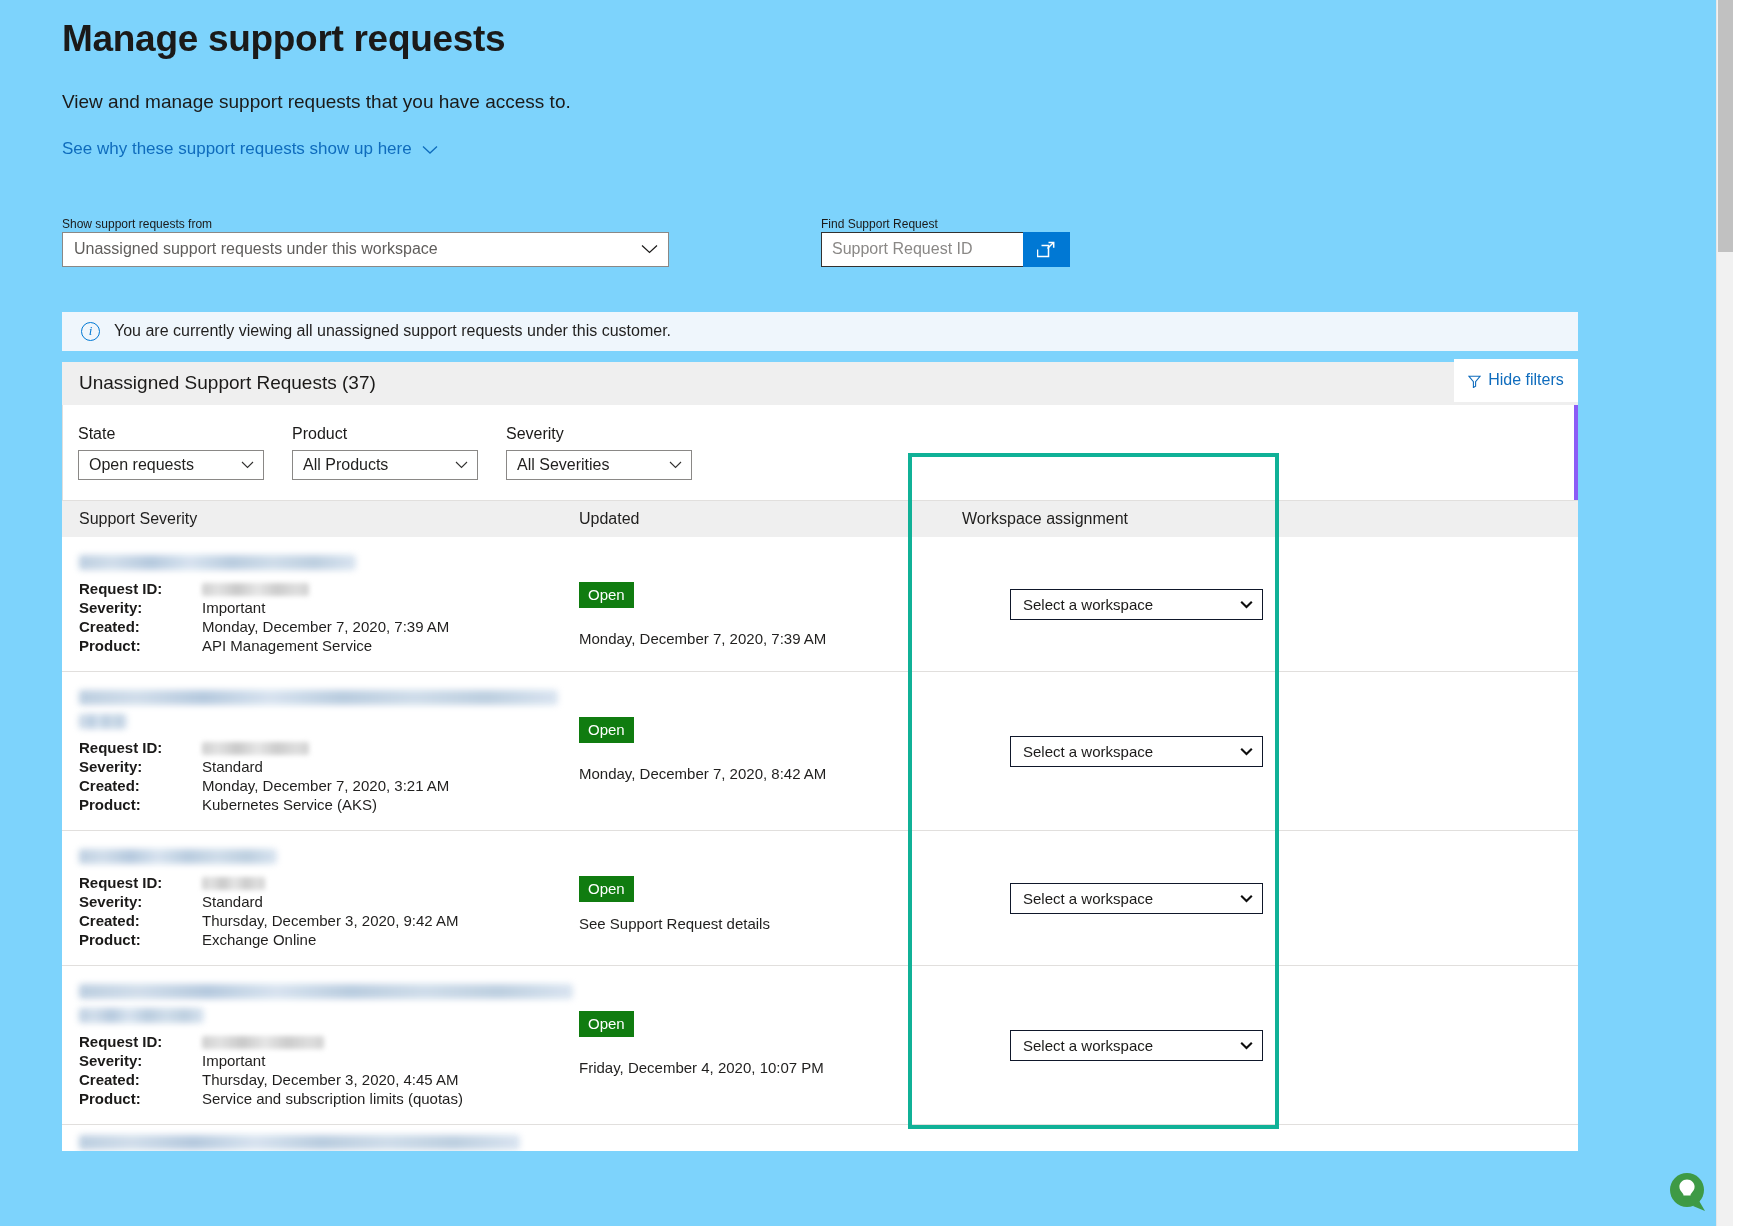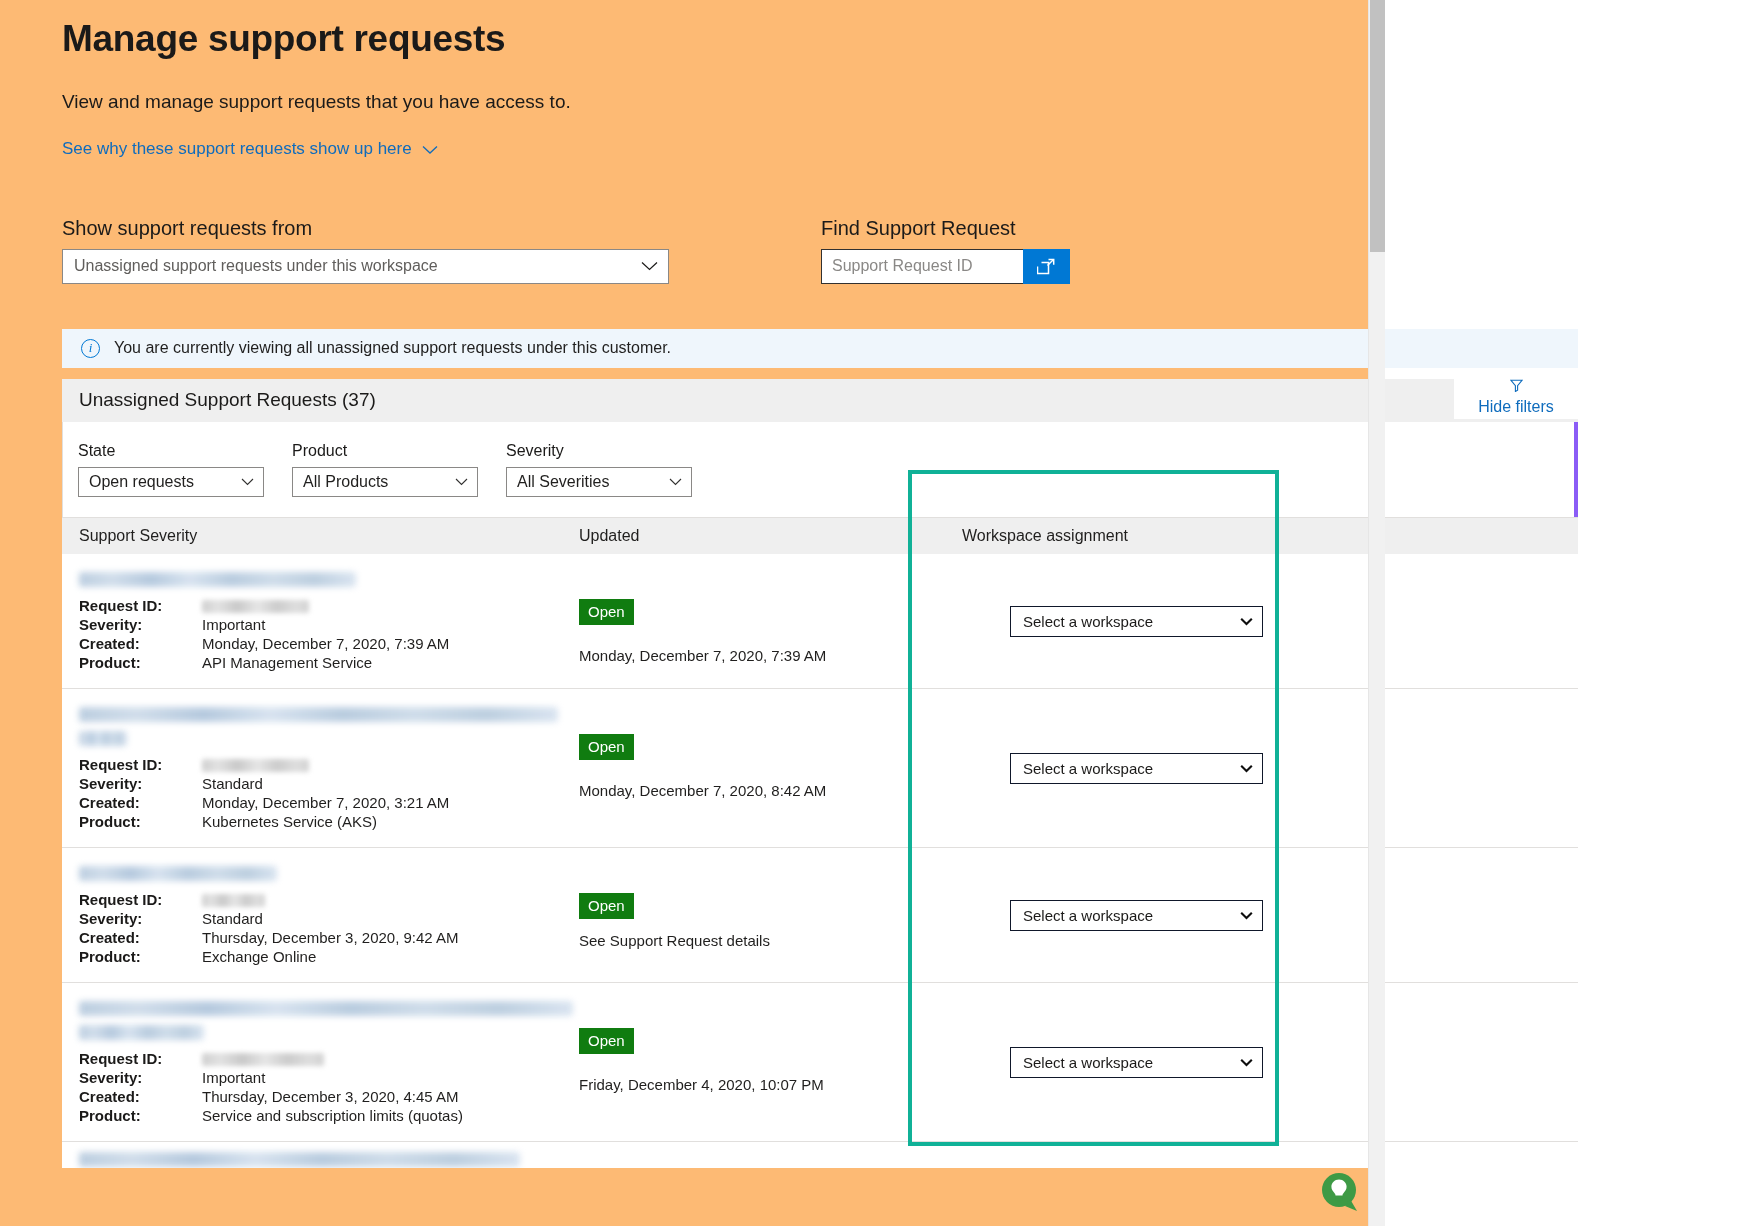--- a/index.html
+++ b/index.html
@@ -6,23 +6,23 @@
   html, body {
     margin: 0; padding: 0;
     width: 1749px; height: 1226px;
     background: #ffffff;
     font-family: "Liberation Sans", sans-serif;
     color: #201f1e;
     overflow: hidden;
   }
   .page {
     position: relative;
-    width: 1385px;
+    width: 1733px;
     height: 1226px;
-    background: #fdba74;
+    background: #7dd3fc;
   }
 
   
   .header { padding: 18px 0 0 62px; }
   .page-title {
     font-size: 37px;
     font-weight: 600;
     letter-spacing: -0.3px;
     line-height: 1.15;
     margin: 0;
@@ -55,23 +55,23 @@
   .chev-down svg { display:block; }
 
   
   .controls {
     margin: 58px 0 0 62px;
     display: flex;
     gap: 0;
   }
   .ctrl-block { display: flex; flex-direction: column; }
   .ctrl-label {
-    font-size: 20px;
+    font-size: 12px;
     color: #1b1a19;
-    margin-bottom: 9px;
+    margin-bottom: 1px;
   }
   .combo {
     width: 607px;
     height: 35px;
     border: 1px solid #8a8886;
     background: #fff;
     display: flex;
     align-items: center;
     padding: 0 10px 0 11px;
     font-size: 16px;
@@ -156,21 +156,20 @@
     width: 124px;
     height: 43px;
     background: #fff;
     display: flex;
     align-items: center;
     justify-content: center;
     gap: 7px;
     font-size: 16px;
     color: #0f6cbd;
     cursor: pointer;
-    flex-direction: column;
   }
   .funnel { width: 13px; height: 13px; }
   .filters-row {
     border-left: 1px solid #e1dfdd;
     border-right: 4px solid #8b5cf6;
     background: #fff;
     display: flex;
     gap: 28px;
     padding: 20px 0 20px 15px;
   }

